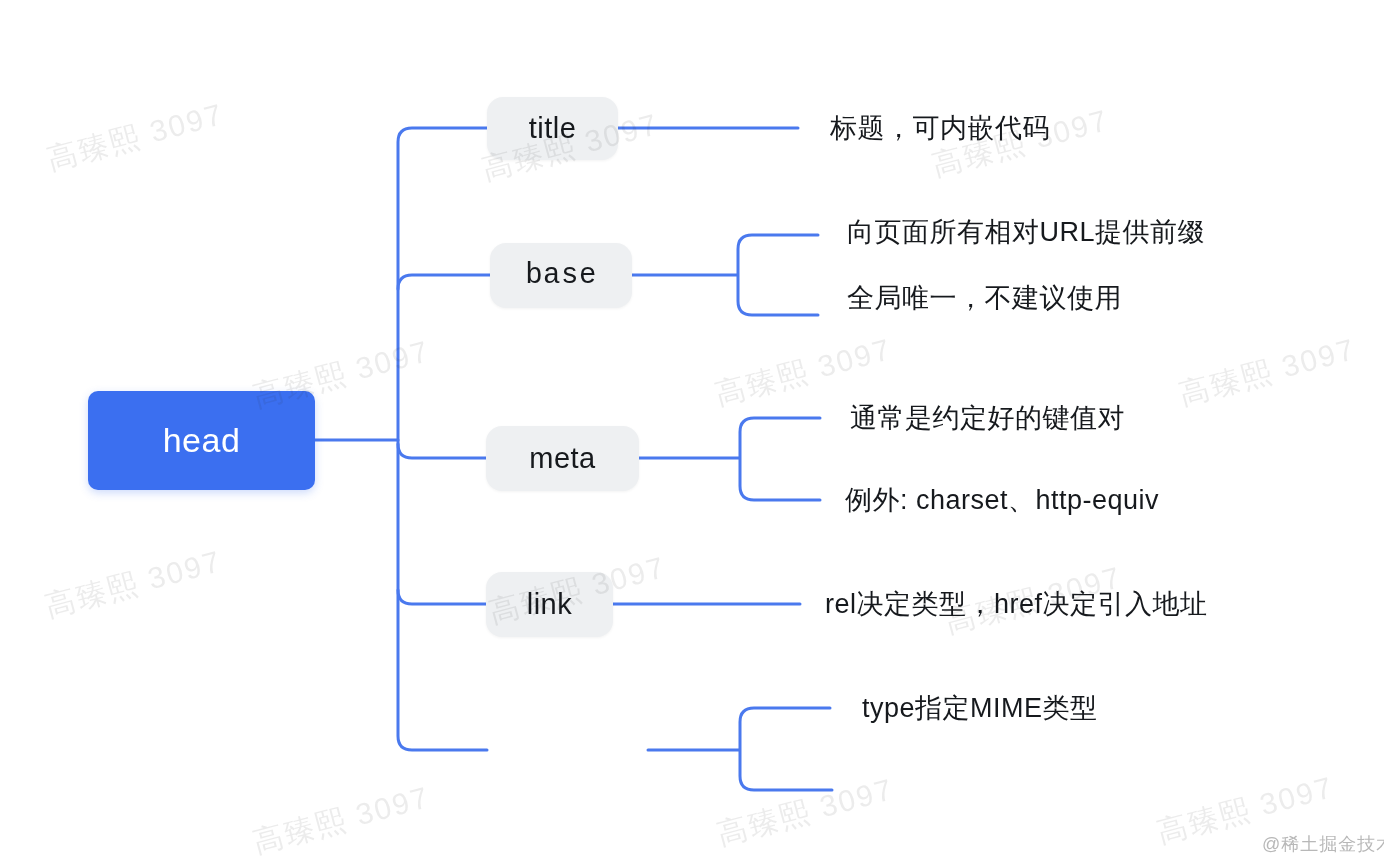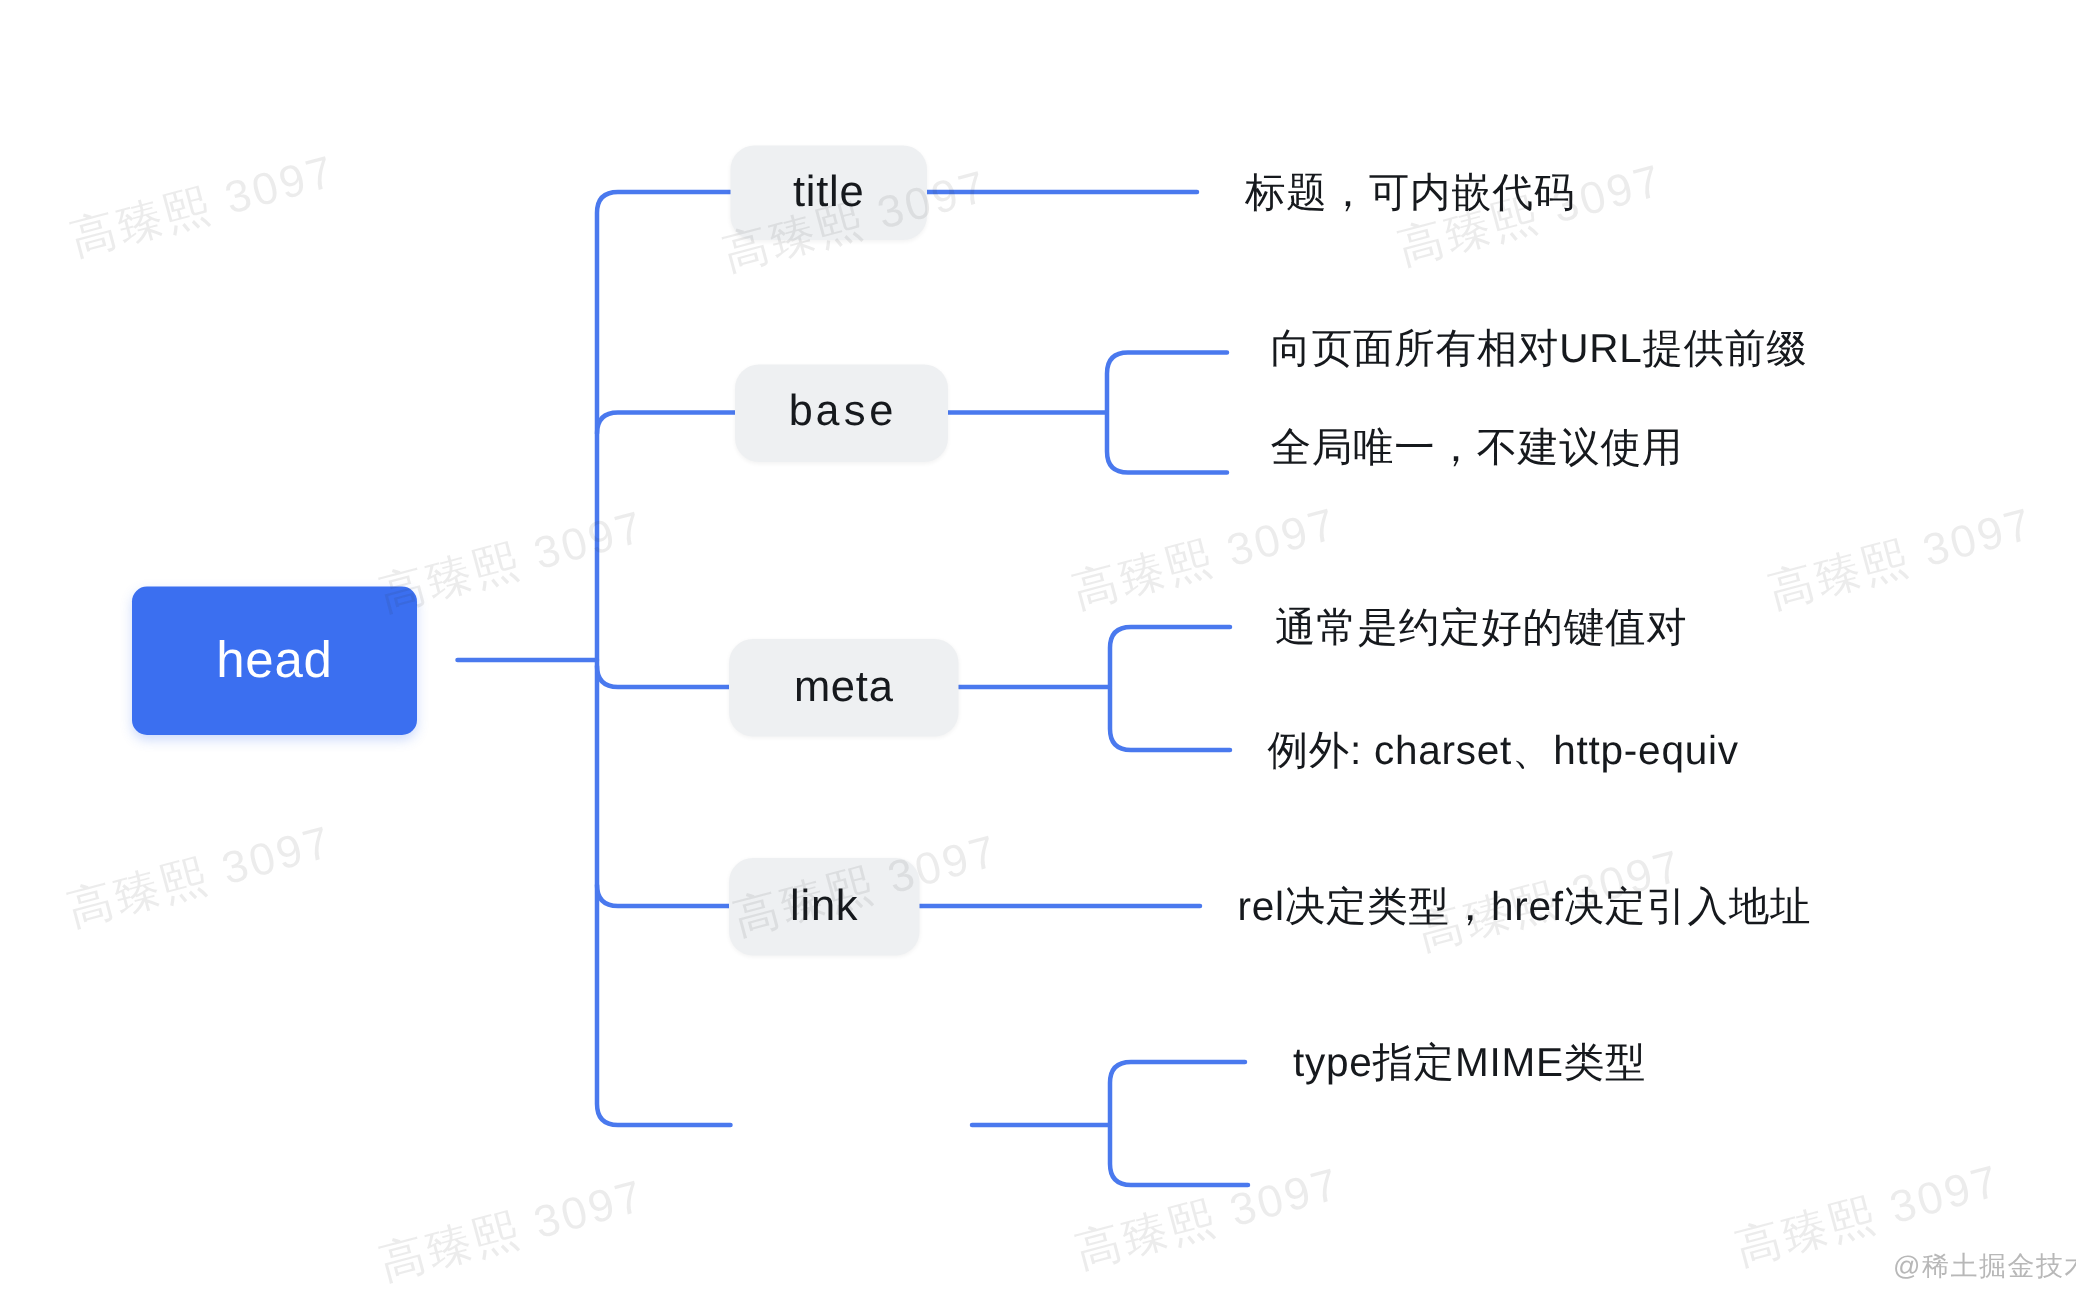--- a/index.html
+++ b/index.html
@@ -77,21 +77,21 @@
       <path d="M613 604 H800"></path>
 
       <path d="M632 275 H738 M818 235 H752 Q738 235 738 249 V301 Q738 315 752 315 H818"></path>
 
       <path d="M639 458 H740 M820 418 H754 Q740 418 740 432 V486 Q740 500 754 500 H820"></path>
 
       <path d="M648 750 H740 M830 708 H754 Q740 708 740 722 V776 Q740 790 754 790 H832"></path>
     </g>
   </svg>
 
-  <div class="box root" style="left:88px;top:391px;width:190px;height:99px;">head</div>
+  <div class="box root" style="left:88px;top:391px;width:227px;height:99px;">head</div>
 
   <div class="box" style="left:487px;top:97px;width:131px;height:63px;">title</div>
   <div class="box" style="left:490px;top:243px;width:142px;height:65px;font-family:Liberation Mono, monospace;">base</div>
   <div class="box" style="left:486px;top:426px;width:153px;height:65px;">meta</div>
   <div class="box" style="left:486px;top:572px;width:127px;height:65px;">link</div>
 
   <div class="note" style="left:830px;top:128px;">标题，可内嵌代码</div>
   <div class="note" style="left:847px;top:232px;">向页面所有相对URL提供前缀</div>
   <div class="note" style="left:847px;top:298px;">全局唯一，不建议使用</div>
   <div class="note" style="left:850px;top:418px;">通常是约定好的键值对</div>

